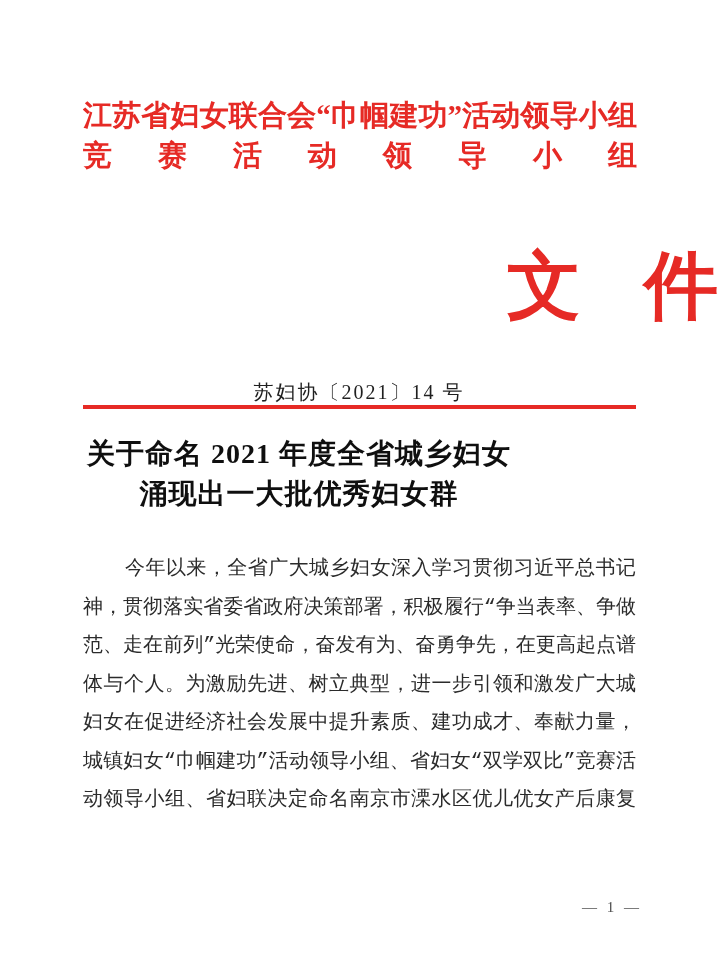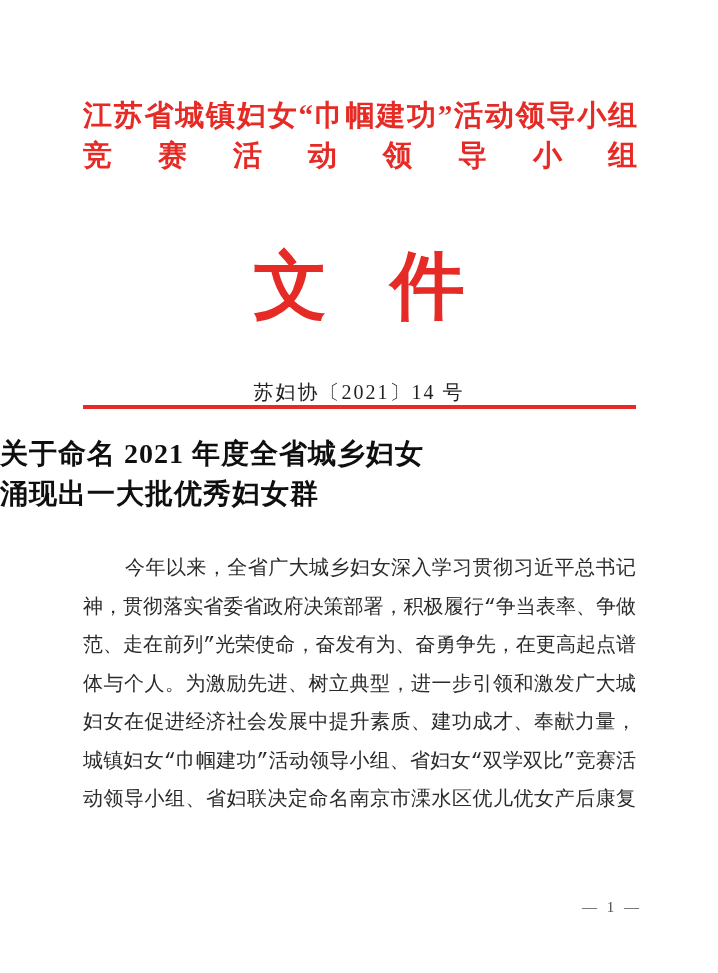--- a/index.html
+++ b/index.html
@@ -34,21 +34,21 @@
     text-align-last:justify;
     -moz-text-align-last:justify;
     overflow:hidden;
     white-space:normal;
   }
   .doc-type{
     position:absolute;
     top:236px;
     left:0;
     width:718px;
-    text-align:center;
+    text-align:right;
     font-size:74px;
     line-height:100px;
     font-weight:bold;
     color:var(--red);
   }
   .doc-type .spread{
     display:inline-block;
     letter-spacing:0.85em;
     margin-right:-0.85em;
   }
@@ -70,20 +70,21 @@
     width:553px;
     height:4px;
     background:var(--red);
   }
   
   .title-block{
     position:absolute;
     top:434px;
     left:0;
     width:598px;
+    text-align:center;
     color:var(--title-text);
   }
   .title-line{
     font-size:28px;
     line-height:40px;
     font-weight:bold;
     letter-spacing:1px;
   }
   
   .body-block{
@@ -117,21 +118,21 @@
     color:#4d4d4d;
     letter-spacing:3px;
   }
 </style>
 </head>
 <body>
 
 <div class="page">
 
   <div class="org-block">
-    <div class="org-line">江苏省城镇妇女“巾帼建功”活动领导小组</div>
+    <div class="org-line">江苏省妇女联合会“巾帼建功”活动领导小组</div>
     <div class="org-line">竞赛活动领导小组</div>
   </div>
 
   <div class="doc-type">
     <span class="spread">文件</span>
   </div>
 
   <div class="doc-number">苏妇协〔2021〕14 号</div>
 
   <div class="red-line"></div>

